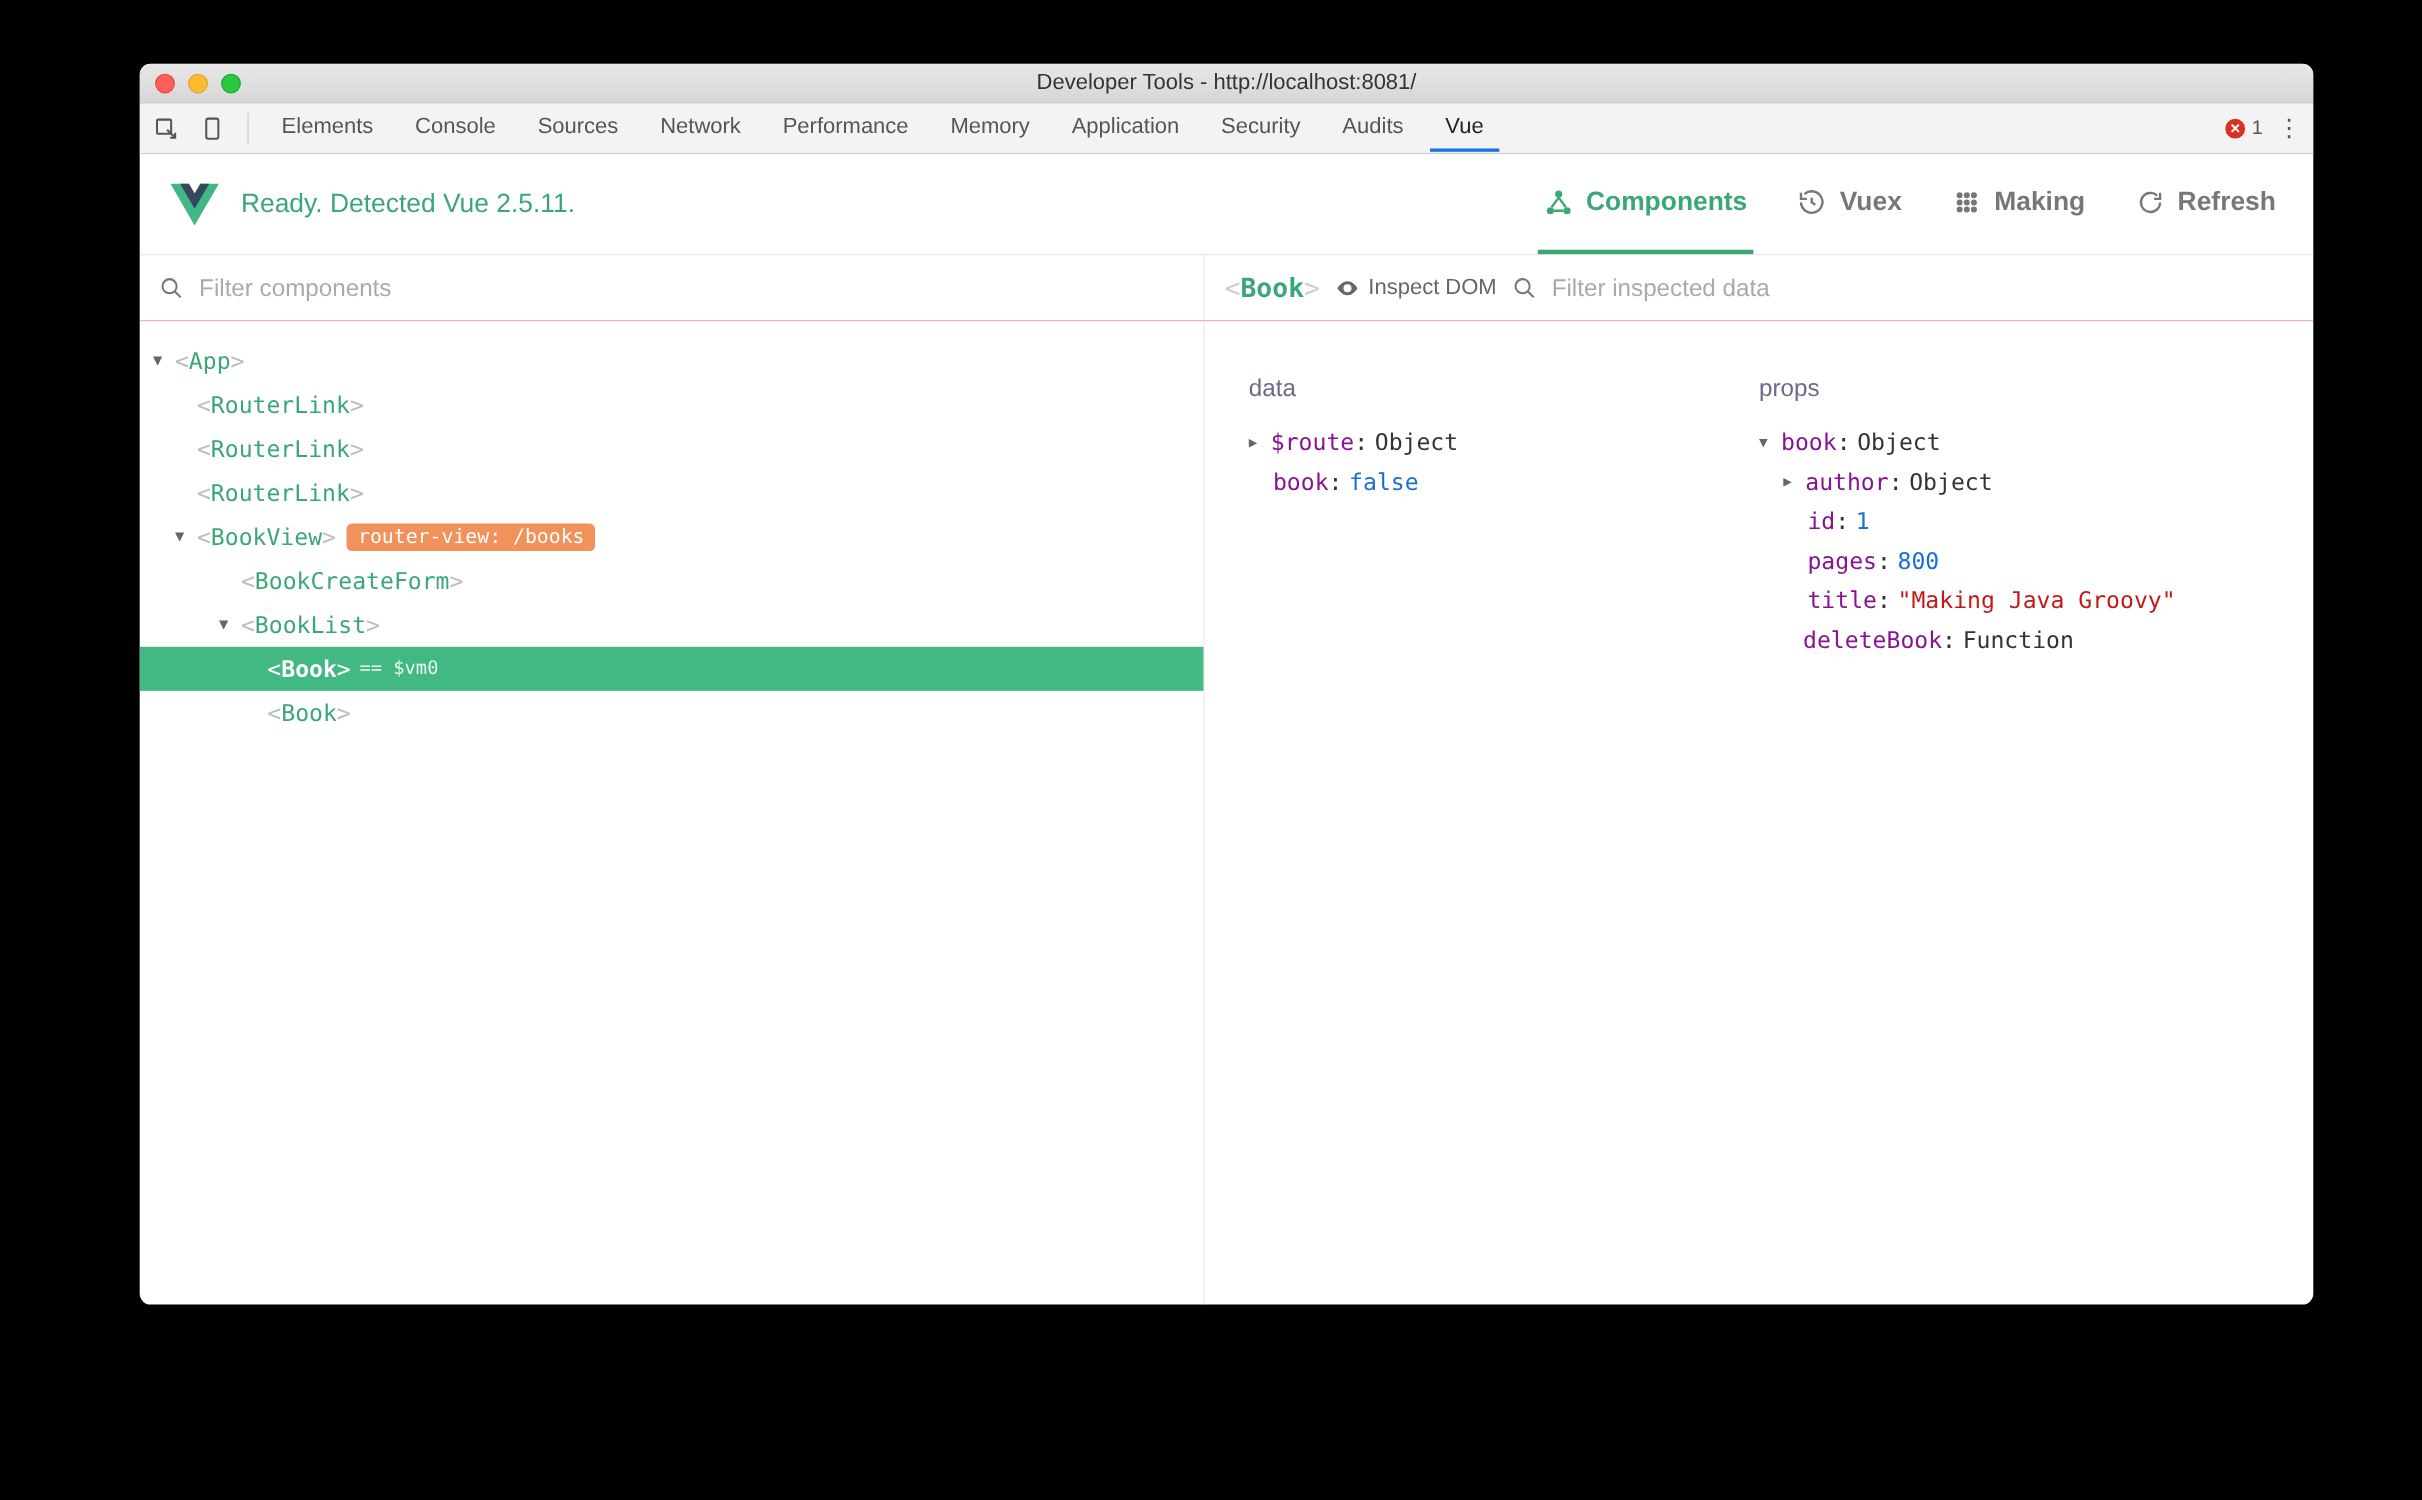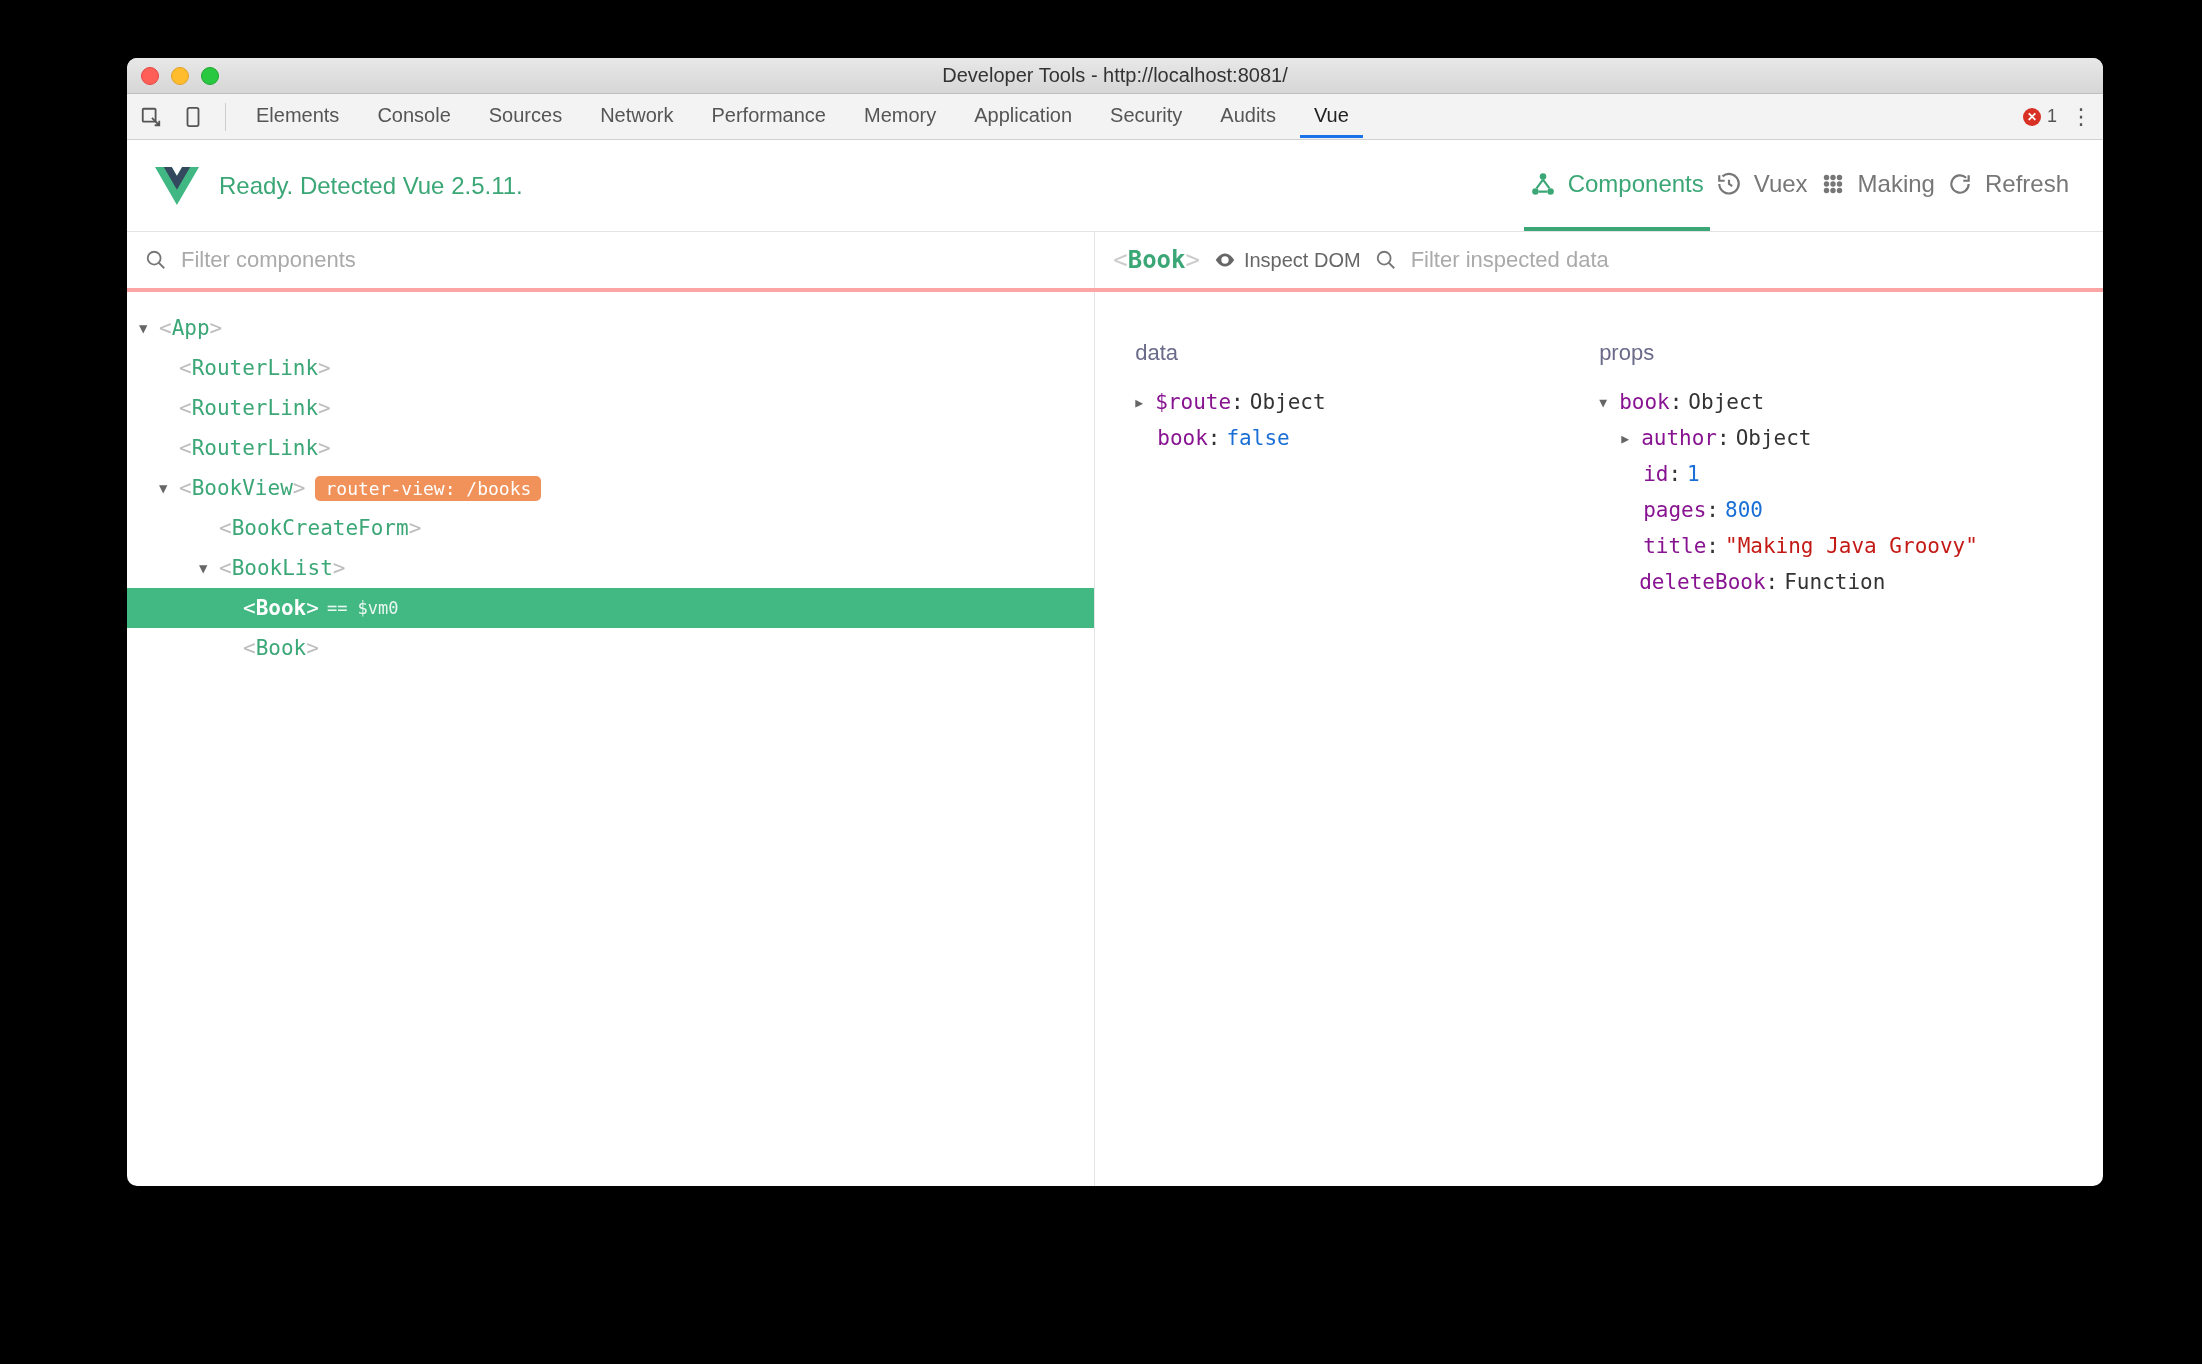--- a/index.html
+++ b/index.html
@@ -77,32 +77,32 @@
   
   .vue-bar {
     height: 92px;
     border-bottom: 1px solid #e4e4e4;
     display:flex;
     align-items:center;
     padding: 0 28px;
   }
   .vue-logo { width:44px; height:44px; margin-right:20px;}
   .vue-status { color:#3ba776; font-size:24px; }
-  .vue-tabs { margin-left:auto; display:flex; align-items:center; height:100%;}
+  .vue-tabs { margin-left:auto; display:flex; gap:34px; align-items:center; height:100%;font-weight:bold;}
   .vue-tab {
     display:flex; align-items:center; gap:12px;
     color:#777; font-size:24px; height:100%;
     border-bottom:4px solid transparent; padding:0 6px;
     cursor:pointer;
   }
   .vue-tab.active { color:#3ba776; border-bottom-color:#3ba776; }
   .vue-tab svg { width:26px; height:26px; }
   
   .filter-row {
-    height:60px; border-bottom:4px solid #fca5a5;
+    height:60px; border-bottom:1px solid #fca5a5;
     display:flex;
   }
   .filter-left {
     width:49%; border-right:1px solid #e4e4e4;
     display:flex; align-items:center; padding:0 18px; gap:14px;
   }
   .filter-right {
     flex:1; display:flex; align-items:center; padding:0 18px; gap:14px;
   }
   .search-ic { width:22px; height:22px; color:#777; flex-shrink:0;}

